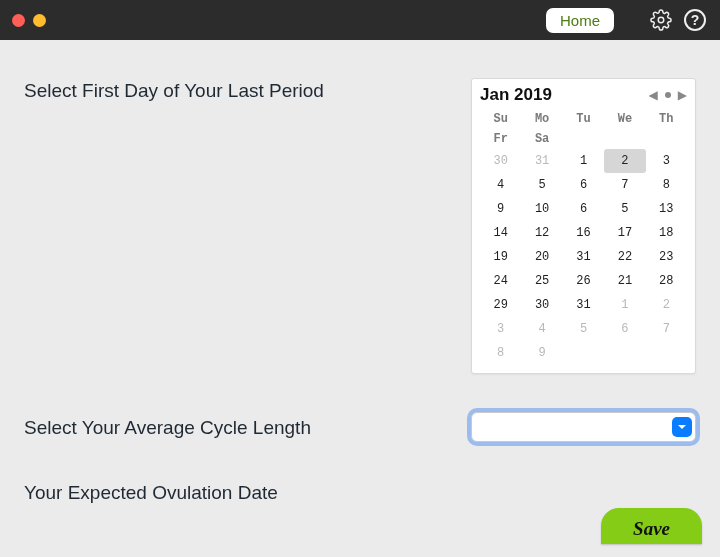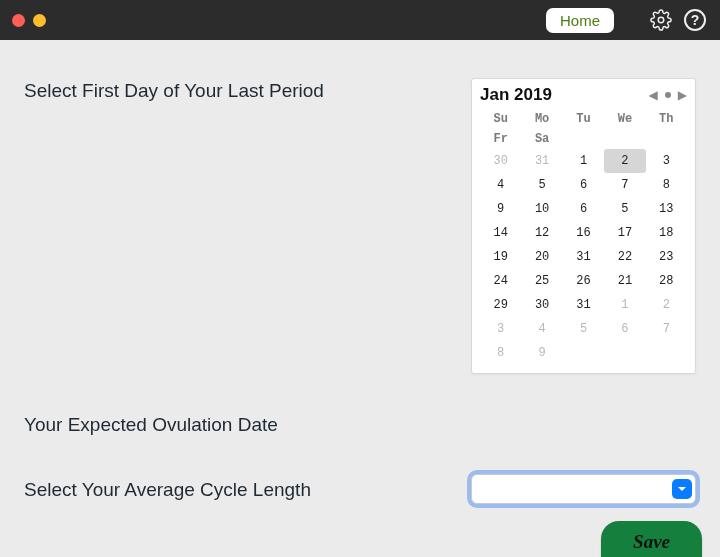--- a/index.html
+++ b/index.html
@@ -113,22 +113,22 @@
     background: #0a7cff;
     border-radius: 5px;
     display: flex;
     align-items: center;
     justify-content: center;
   }
   .chevron-btn svg { width: 10px; height: 10px; fill: #fff; }
   .save-btn {
     position: absolute;
     right: 18px;
-    bottom: 0;
-    background: #15803d;
+    bottom: 13px;
+    background: #84cc16;
     color: #111;
     font-weight: 700;
     font-size: 19px;
     font-style: italic;
     border: none;
     border-radius: 18px 18px 0 0;
     padding: 10px 32px 4px 32px;
     cursor: pointer;
     box-shadow: 0 1px 2px rgba(0,0,0,0.2);
     font-family: Georgia, "Times New Roman", serif;
@@ -218,33 +218,33 @@
           <div class="cal-day other">4</div>
           <div class="cal-day other">5</div>
           <div class="cal-day other">6</div>
           <div class="cal-day other">7</div>
           <div class="cal-day other">8</div>
           <div class="cal-day other">9</div>
         </div>
     </div>
   </div>
 
-  <div class="row">
-    <div class="row-label">Your Expected Ovulation Date</div>
-    <div style="width:225px;"></div>
-  </div>
-
   <div class="row" style="align-items:center;">
     <div class="row-label">Select Your Average Cycle Length</div>
     <div class="cycle-select-wrap">
       <div class="cycle-select">
         <span></span>
         <div class="chevron-btn">
           <svg viewBox="0 0 10 10">
               <path d="M1 3 L5 7 L9 3 Z"></path>
             </svg>
         </div>
       </div>
     </div>
   </div>
+
+  <div class="row">
+    <div class="row-label">Your Expected Ovulation Date</div>
+    <div style="width:225px;"></div>
+  </div>
 </div>
 
 <button class="save-btn">Save</button>
 
 </body></html>

